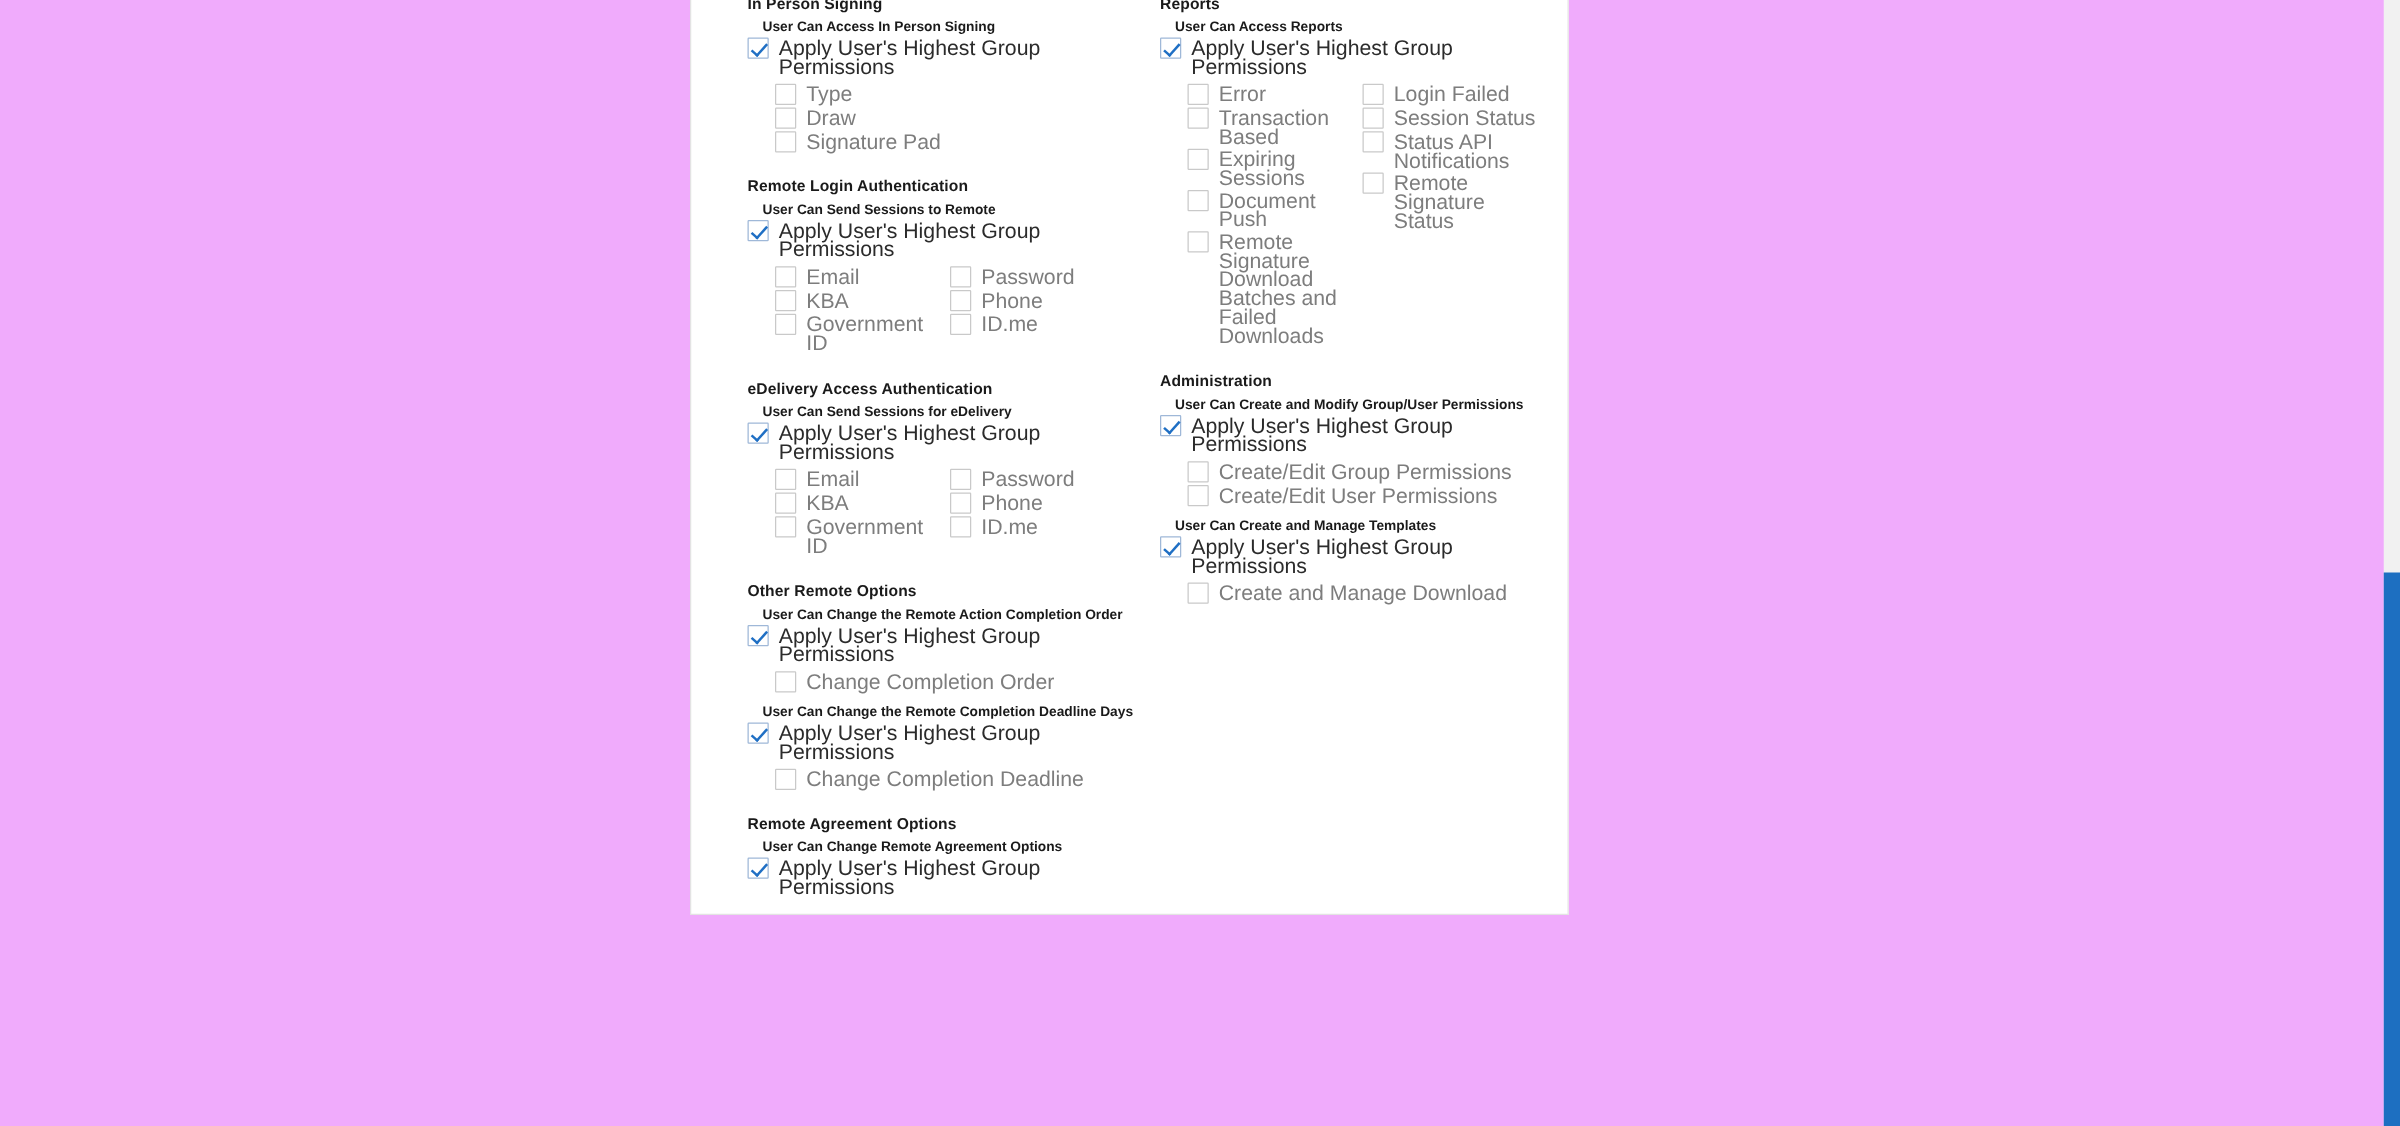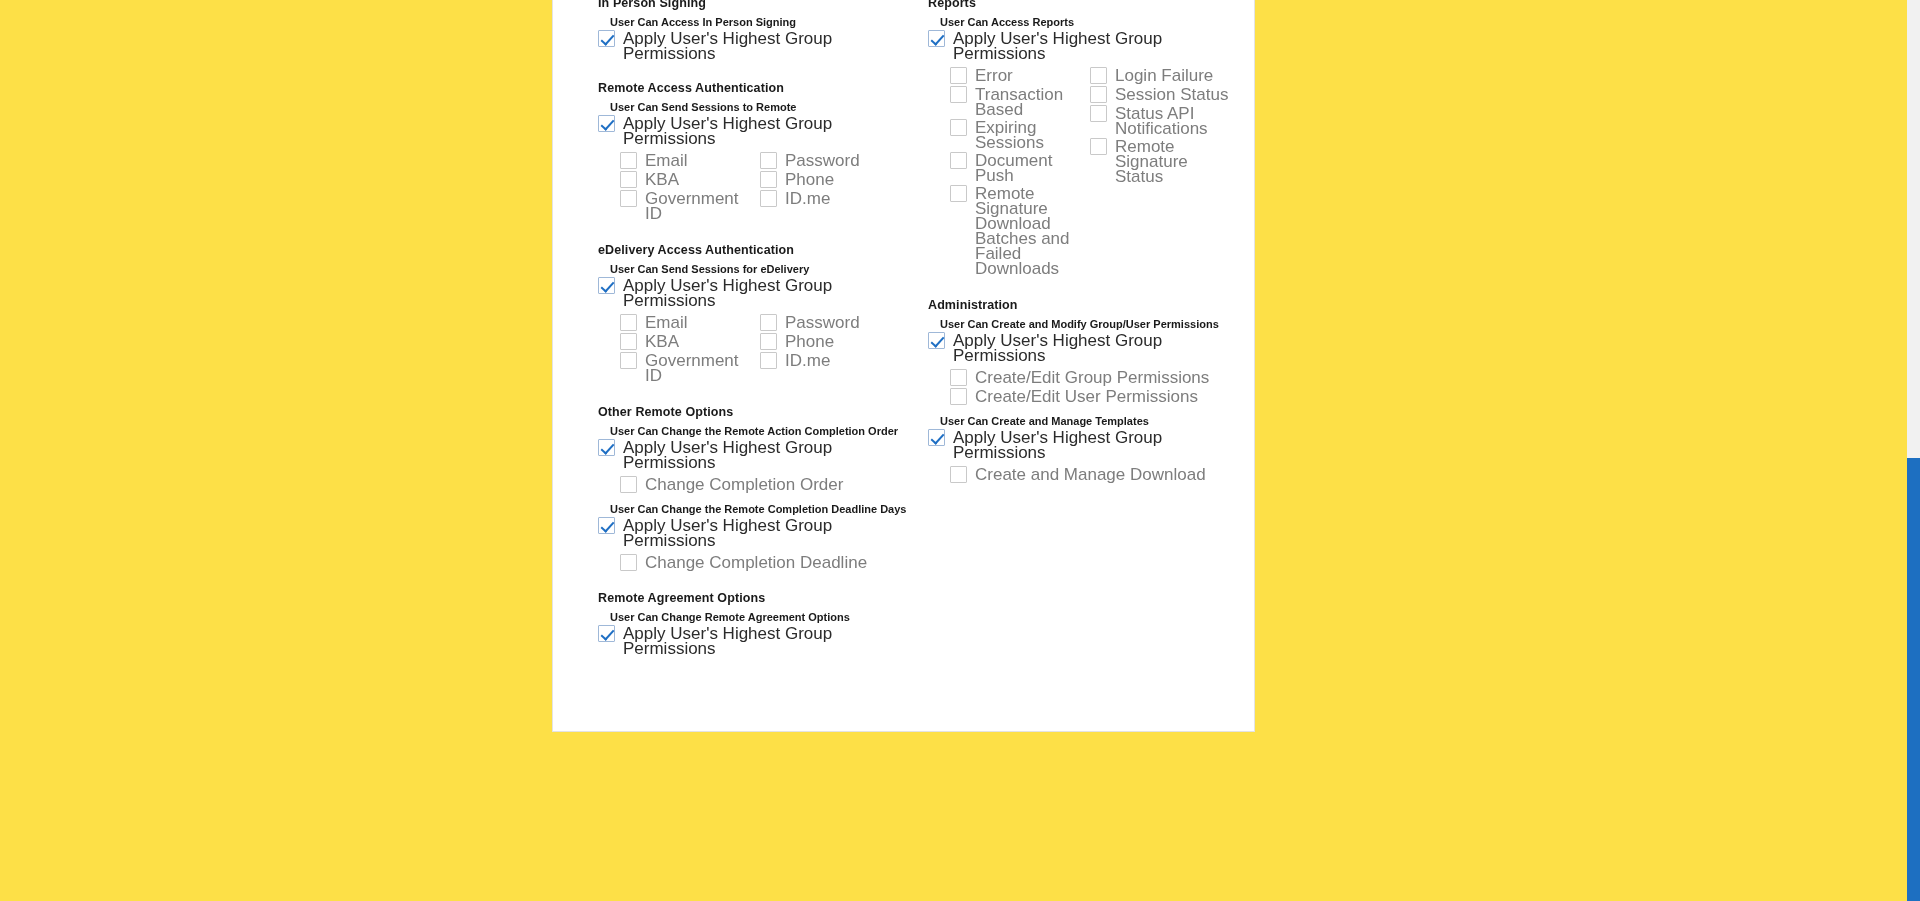--- a/index.html
+++ b/index.html
@@ -5,21 +5,21 @@
   html, body {
     margin: 0;
     padding: 0;
     background: #f1f1f1;
     font-family: "Liberation Sans", sans-serif;
   }
   #page {
     position: relative;
     width: 1920px;
     height: 901px;
-    background: #fde047;
+    background: #f0abfc;
     overflow: hidden;
   }
   .panel {
     position: absolute;
     left: 552px;
     top: -40px;
     width: 703px;
     height: 772px;
     background: #ffffff;
     border: 1px solid #e3e3e3;
@@ -133,25 +133,39 @@
 
       <div class="col col-left" style="top:36px;">
           <div>
             <div class="section-title">In Person Signing</div>
             <div class="group">
               <div class="sub-title">User Can Access In Person Signing</div>
               <div class="cb-row ">
                 <span class="cb checked"></span>
                 <span class="cb-label">Apply User's Highest Group Permissions</span>
               </div>
-            </div>
-            <div class="spacer-10"></div>
-          </div>
-          <div>
-            <div class="section-title">Remote Access Authentication</div>
+              <div class="indent-2" style="margin-top: 6px;">
+                <div class="cb-row ">
+                  <span class="cb"></span>
+                  <span class="cb-label dim">Type</span>
+                </div>
+                <div class="cb-row ">
+                  <span class="cb"></span>
+                  <span class="cb-label dim">Draw</span>
+                </div>
+                <div class="cb-row ">
+                  <span class="cb"></span>
+                  <span class="cb-label dim">Signature Pad</span>
+                </div>
+              </div>
+            </div>
+            <div class="spacer-10"></div>
+          </div>
+          <div>
+            <div class="section-title">Remote Login Authentication</div>
             <div class="group">
               <div class="sub-title">User Can Send Sessions to Remote</div>
               <div class="cb-row ">
                 <span class="cb checked"></span>
                 <span class="cb-label">Apply User's Highest Group Permissions</span>
               </div>
               <div class="opt-grid indent-2">
                 <div class="opt-col">
                   <div class="cb-row ">
                     <span class="cb"></span>
@@ -295,21 +309,21 @@
                     <span class="cb-label dim">Document Push</span>
                   </div>
                   <div class="cb-row ">
                     <span class="cb"></span>
                     <span class="cb-label dim">Remote Signature Download Batches and Failed Downloads</span>
                   </div>
                 </div>
                 <div class="opt-col">
                   <div class="cb-row ">
                     <span class="cb"></span>
-                    <span class="cb-label dim">Login Failure</span>
+                    <span class="cb-label dim">Login Failed</span>
                   </div>
                   <div class="cb-row ">
                     <span class="cb"></span>
                     <span class="cb-label dim">Session Status</span>
                   </div>
                   <div class="cb-row ">
                     <span class="cb"></span>
                     <span class="cb-label dim">Status API Notifications</span>
                   </div>
                   <div class="cb-row ">

